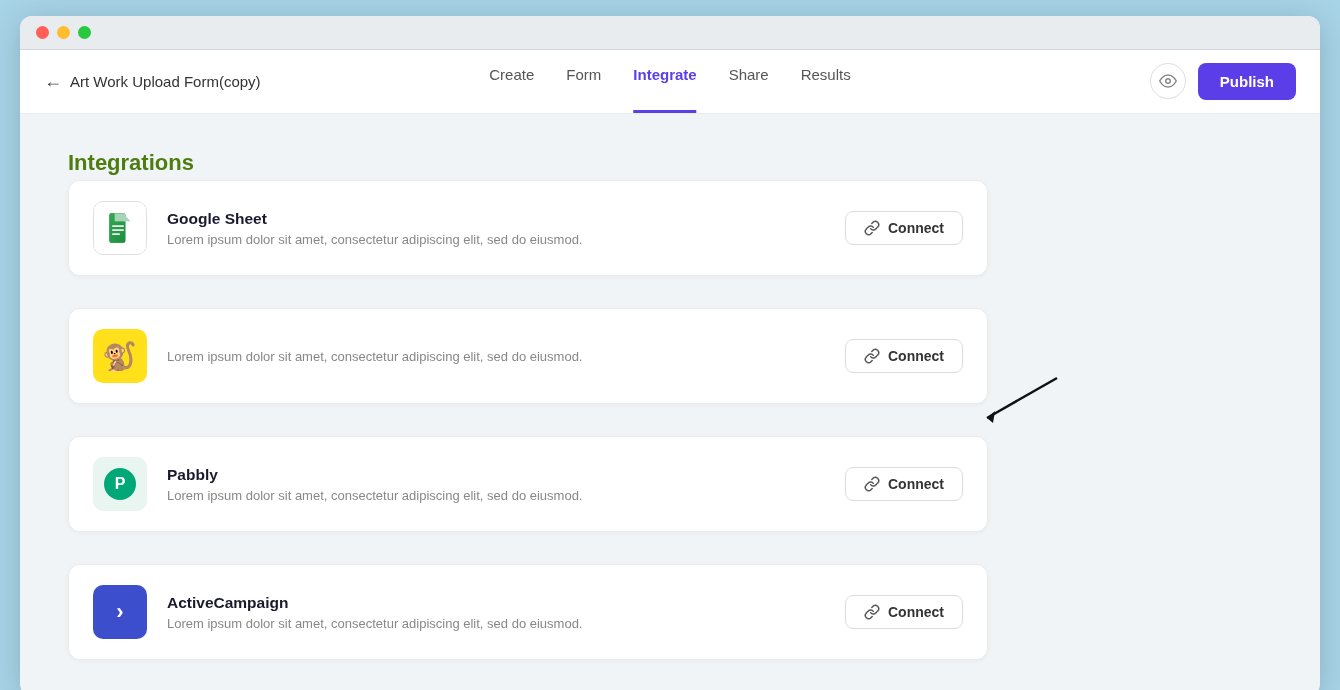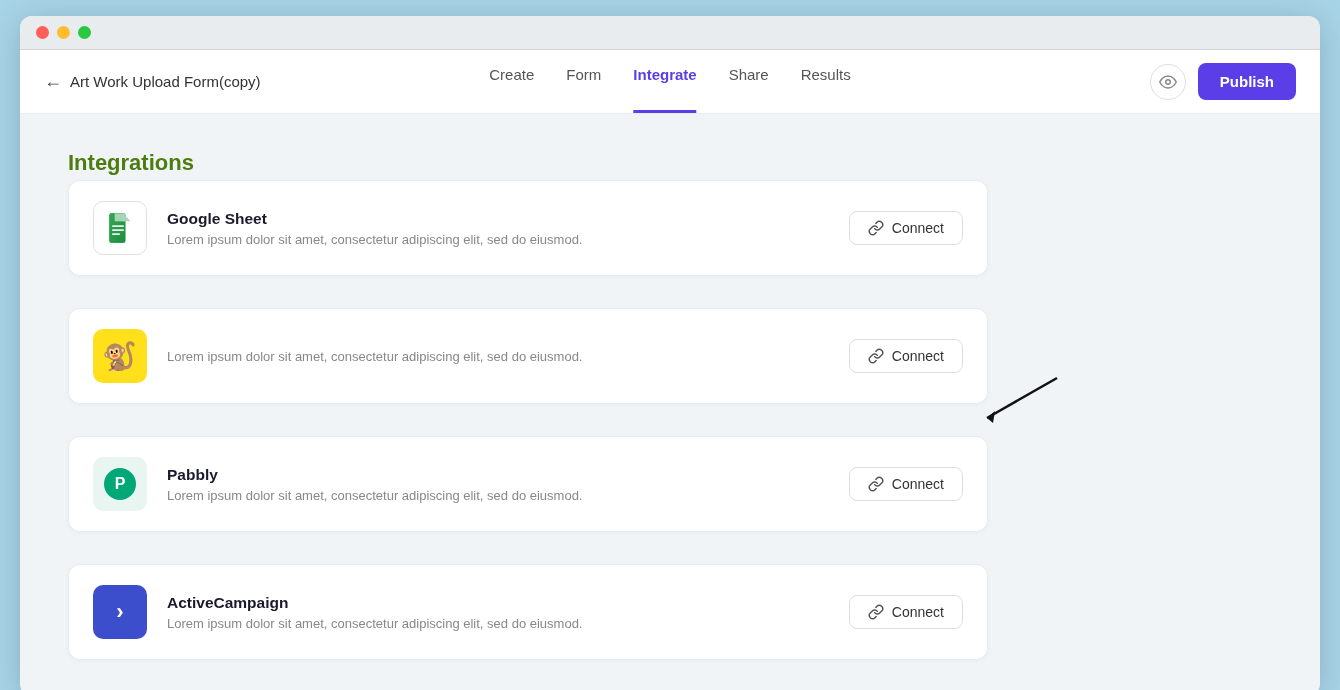--- a/index.html
+++ b/index.html
@@ -81,21 +81,21 @@
       text-decoration: none;
     }
     .nav-tab.active {
       color: #5b3ee8;
       border-bottom: 3px solid #5b3ee8;
       font-weight: 600;
     }
     .header-actions {
       margin-left: auto;
       display: flex;
-      align-items: flex-end;
+      align-items: flex-start;
       gap: 12px;
     }
     .eye-btn {
       width: 36px; height: 36px;
       border-radius: 50%;
       border: 1px solid #ddd;
       background: #fff;
       display: flex; align-items: center; justify-content: center;
       cursor: pointer;
       color: #888;
@@ -182,21 +182,21 @@
       border: 1.5px solid #ddd;
       border-radius: 8px;
       padding: 8px 18px;
       font-size: 14px;
       color: #333;
       cursor: pointer;
       display: flex;
       align-items: center;
       gap: 8px;
       white-space: nowrap;
-      font-weight: 400;
+      font-weight: 700;
     }
     
     .arrow-container {
       position: relative;
     }
     .annotation-arrow {
       position: absolute;
       right: -80px;
       bottom: -30px;
       pointer-events: none;

